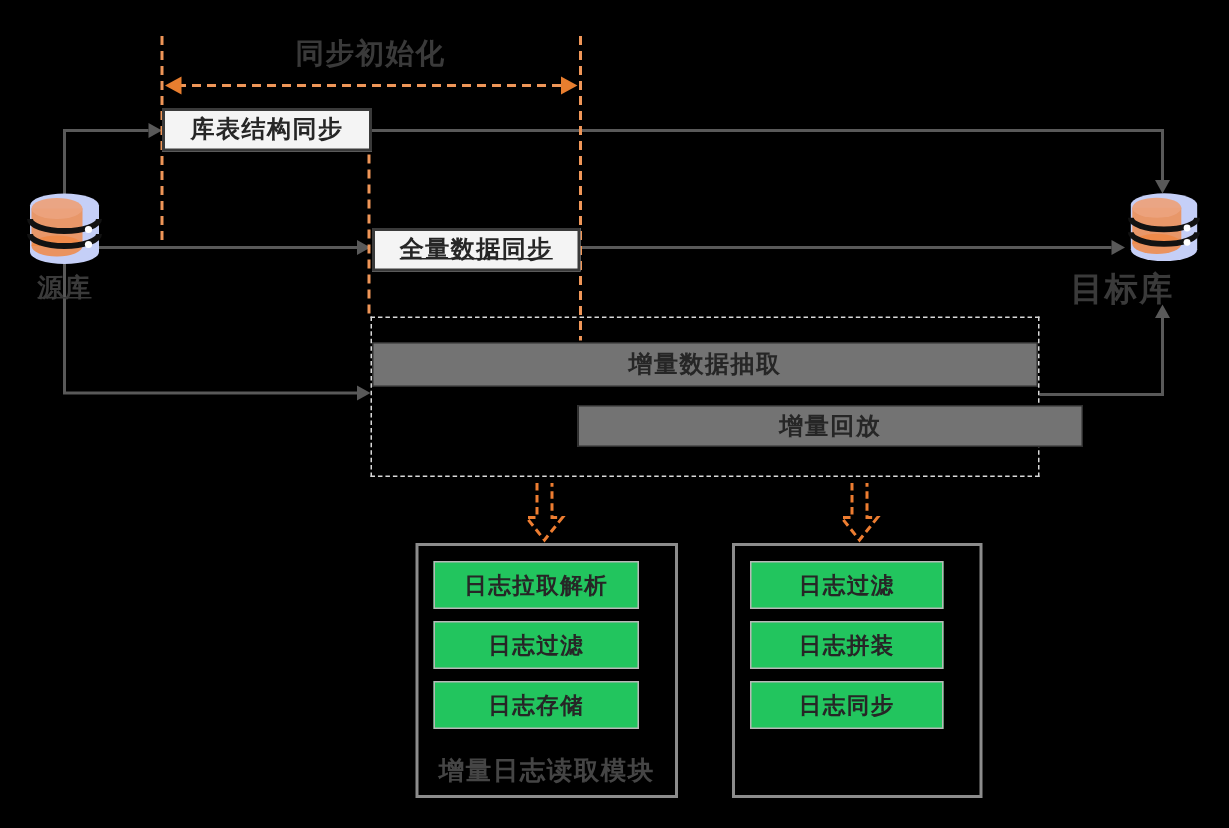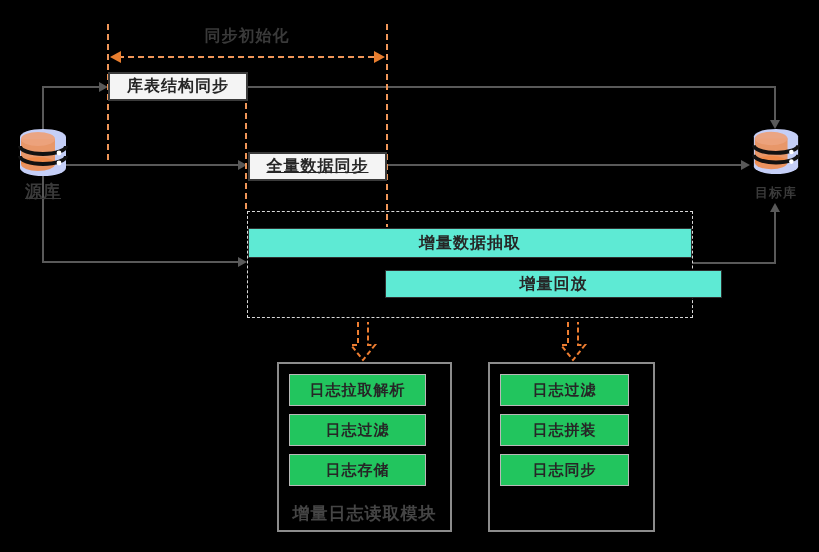--- a/index.html
+++ b/index.html
@@ -8,21 +8,21 @@
     font-family:"Liberation Sans","DejaVu Sans",sans-serif;
   }
   .abs{position:absolute;box-sizing:border-box;}
   svg.layer{position:absolute;left:0;top:0;pointer-events:none;}
   .flow-box{
     background:#F4F4F4;border:2px solid #3A3A3A;
     display:flex;align-items:center;justify-content:center;
     font-weight:bold;font-size:16px;color:#262626;letter-spacing:1px;
   }
   .thin-box{
-    background:#5eead4;border:1px solid #2F2F2F;
+    background:#737373;border:1px solid #2F2F2F;
     display:flex;align-items:center;justify-content:center;
     font-weight:bold;font-size:16px;color:#262626;letter-spacing:1px;
   }
   .dotted-container{border:1px dashed #D9D9D9;background:transparent;}
   .module{border:2px solid #8C8C8C;background:transparent;}
   .inner-box{
     position:absolute;left:10px;height:30px;right:24px;
     background:#22c55e;border:1px solid #B8B8B8;
     display:flex;align-items:center;justify-content:center;
     font-weight:bold;font-size:15px;color:#262626;letter-spacing:1px;
@@ -73,21 +73,21 @@
       <polygon points="121,51 110,57 121,63"></polygon>
       <polygon points="374,51 385,57 374,63"></polygon>
     </g>
 
     <g stroke="#ED7D31" stroke-width="2" fill="none" stroke-dasharray="5 3">
       <path d="M358 322 V345 H351 L363 360 L375 345 H368 V322"></path>
       <path d="M568 322 V345 H561 L573 360 L585 345 H578 V322"></path>
     </g>
   </svg>
 
-  <div class="abs free-label" style="left:157px;top:26px;width:180px;height:20px;font-size:16px;">同步初始化</div>
+  <div class="abs free-label" style="left:157px;top:26px;width:180px;height:20px;font-size:19px;">同步初始化</div>
 
   <div class="abs flow-box" style="left:108px;top:72px;width:140px;height:29px;">库表结构同步</div>
 
   <div class="abs flow-box" style="left:248px;top:152px;width:139px;height:29px;text-decoration:underline;">全量数据同步</div>
 
   <div class="abs dotted-container" style="left:247px;top:211px;width:446px;height:107px;"></div>
 
   <div class="abs thin-box" style="left:248px;top:228px;width:444px;height:30px;">增量数据抽取</div>
 
   <div class="abs thin-box" style="left:385px;top:270px;width:337px;height:28px;">增量回放</div>
@@ -124,15 +124,15 @@
     <rect x="6" y="11" width="46" height="31" fill="#C5CFF7"></rect>
     <ellipse cx="29" cy="11" rx="23" ry="8" fill="#C5CFF7"></ellipse>
     <ellipse cx="24" cy="38" rx="17" ry="7" fill="#F08845" opacity="0.85"></ellipse>
     <rect x="7" y="13" width="34" height="25" fill="#F08845" opacity="0.8"></rect>
     <ellipse cx="24" cy="13" rx="17" ry="7" fill="#ECA27D" opacity="0.95"></ellipse>
     <path d="M6 20 A23 8 0 0 0 52 20" stroke="#121212" stroke-width="4" fill="none"></path>
     <path d="M6 30 A23 8 0 0 0 52 30" stroke="#121212" stroke-width="4" fill="none"></path>
     <circle cx="45" cy="27" r="2.4" fill="#FFFFFF"></circle>
     <circle cx="45" cy="37" r="2.4" fill="#FFFFFF"></circle>
   </svg>
-  <div class="abs free-label" style="left:740px;top:183px;width:72px;height:20px;font-size:13px;">目标库</div>
+  <div class="abs free-label" style="left:712px;top:183px;width:72px;height:20px;font-size:22px;">目标库</div>
 
 </div>
 
 </body></html>

